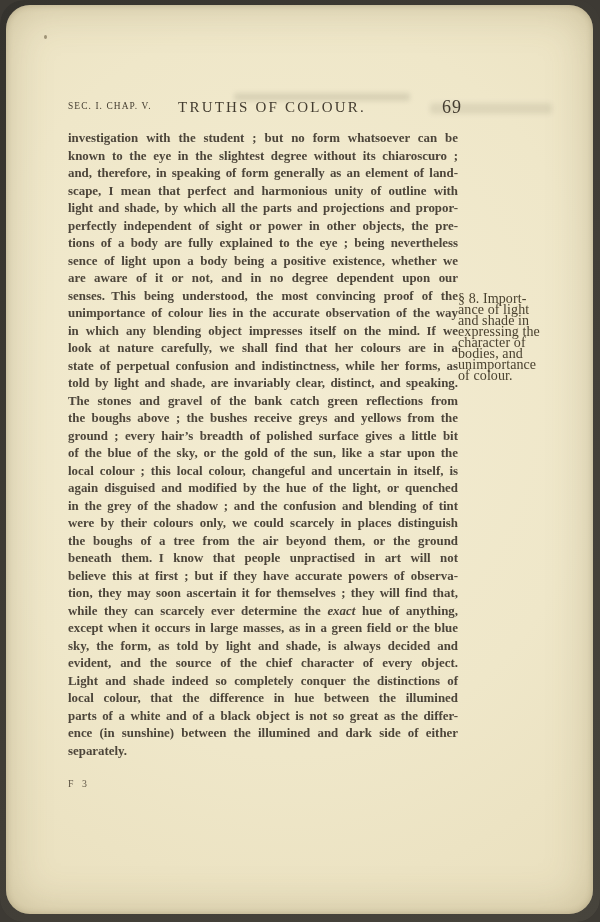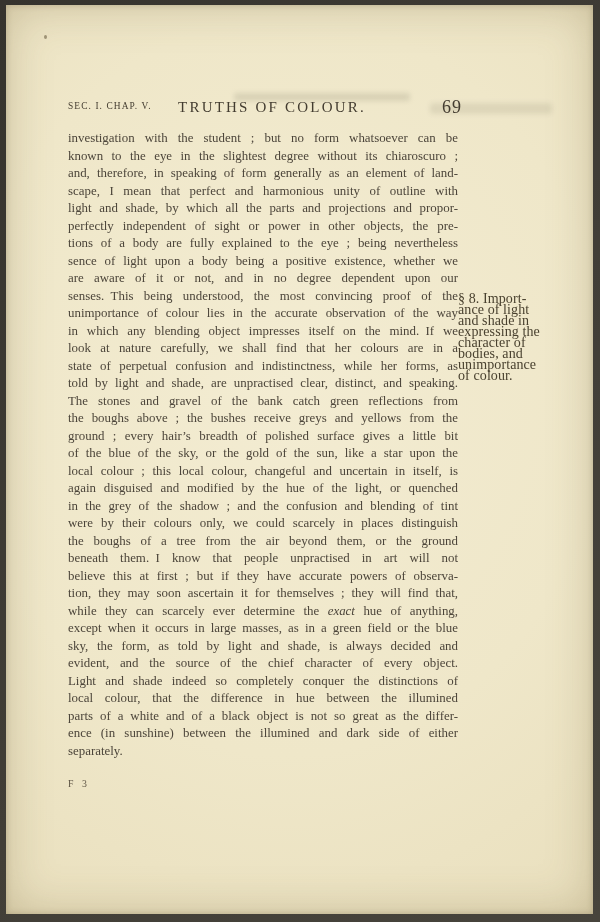--- a/index.html
+++ b/index.html
@@ -1,15 +1,15 @@
 <!DOCTYPE html>
 <html style="--ink: #4c453a;"><head>
 <meta charset="utf-8">
 <style>
-  * { margin:0; padding:0; box-sizing:border-box; }
+  * { margin:0; padding:0; box-sizing:border-box;border-radius:24px; }
   html,body { width:600px; height:922px; background:#3d3a34; }
   .scan-frame {
     position:relative; width:600px; height:922px;
     background:linear-gradient(135deg,#35332e 0%,#413e37 55%,#47443c 100%);
     overflow:hidden;
     font-family:"Liberation Serif", serif;
   }
   .book-page {
     position:absolute; left:6px; top:5px; right:7px; bottom:8px;
     background:
@@ -33,21 +33,21 @@
     position:absolute; left:266px; top:94px; transform:translateX(-50%);
     font-size:15px; letter-spacing:2.2px; color:#433c30; white-space:nowrap;
   }
   .page-number {
     position:absolute; left:426px; top:92px; width:30px; text-align:right;
     font-size:18px; letter-spacing:1px; color:#433c30;
   }
 
   .body-text {
     position:absolute; left:62px; top:125px; width:390px;
-    font-size:12.9px; line-height:17.5px; color:var(--ink);
+    font-size:12.9px; line-height:17.5px; color:var(--ink);font-weight:bold;
   }
   .line { text-align:justify; text-align-last:justify; white-space:normal; }
   .line.flush { text-align-last:left; }
   .line em { font-style:italic; }
 
   .margin-note {
     position:absolute; left:452px; top:289px; width:98px;
     font-size:14px; line-height:10.95px; color:#49412f; letter-spacing:.1px;
   }
 
@@ -78,21 +78,21 @@
         <div class="line">light and shade, by which all the parts and projections and propor-</div>
         <div class="line">perfectly independent of sight or power in other objects, the pre-</div>
         <div class="line">tions of a body are fully explained to the eye ; being nevertheless</div>
         <div class="line">sence of light upon a body being a positive existence, whether we</div>
         <div class="line">are aware of it or not, and in no degree dependent upon our</div>
         <div class="line">senses. This being understood, the most convincing proof of the</div>
         <div class="line">unimportance of colour lies in the accurate observation of the way</div>
         <div class="line">in which any blending object impresses itself on the mind. If we</div>
         <div class="line">look at nature carefully, we shall find that her colours are in a</div>
         <div class="line">state of perpetual confusion and indistinctness, while her forms, as</div>
-        <div class="line">told by light and shade, are unpractised clear, distinct, and speaking.</div>
+        <div class="line">told by light and shade, are invariably clear, distinct, and speaking.</div>
         <div class="line">The stones and gravel of the bank catch green reflections from</div>
         <div class="line">the boughs above ; the bushes receive greys and yellows from the</div>
         <div class="line">ground ; every hair’s breadth of polished surface gives a little bit</div>
         <div class="line">of the blue of the sky, or the gold of the sun, like a star upon the</div>
         <div class="line">local colour ; this local colour, changeful and uncertain in itself, is</div>
         <div class="line">again disguised and modified by the hue of the light, or quenched</div>
         <div class="line">in the grey of the shadow ; and the confusion and blending of tint</div>
         <div class="line">were by their colours only, we could scarcely in places distinguish</div>
         <div class="line">the boughs of a tree from the air beyond them, or the ground</div>
         <div class="line">beneath them. I know that people unpractised in art will not</div>

